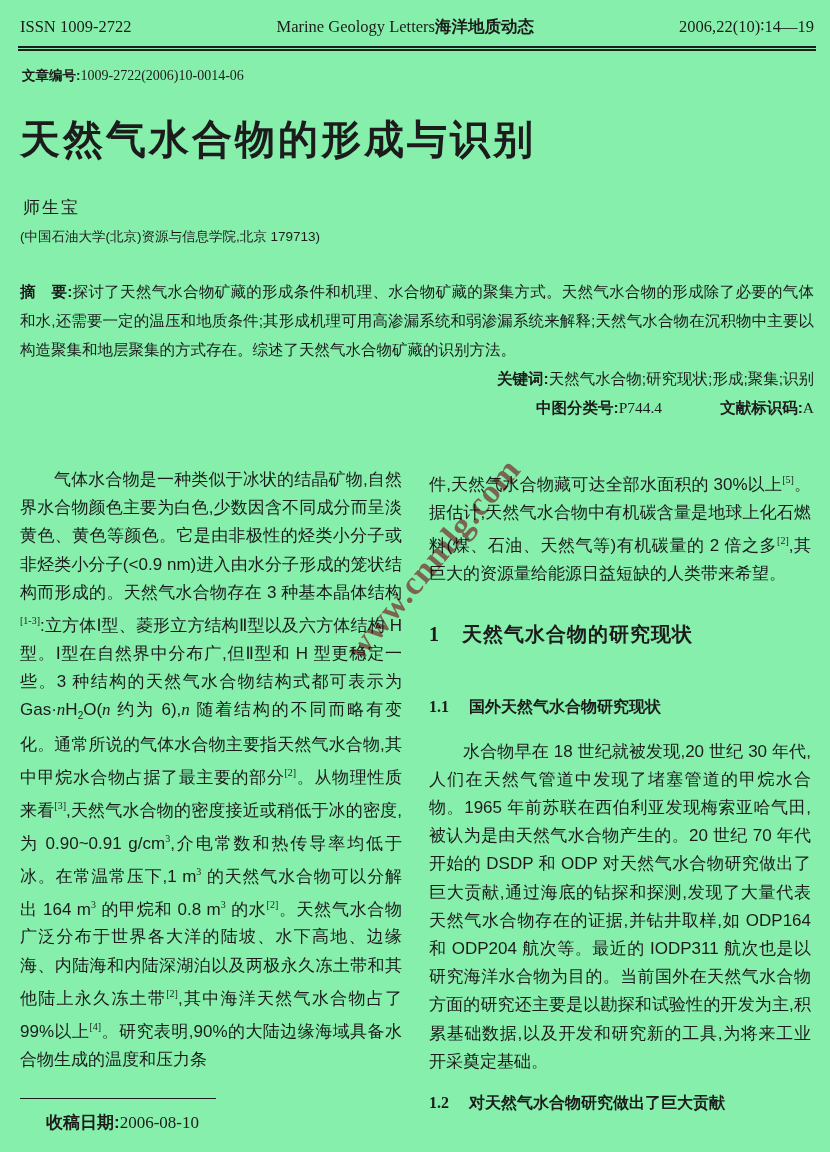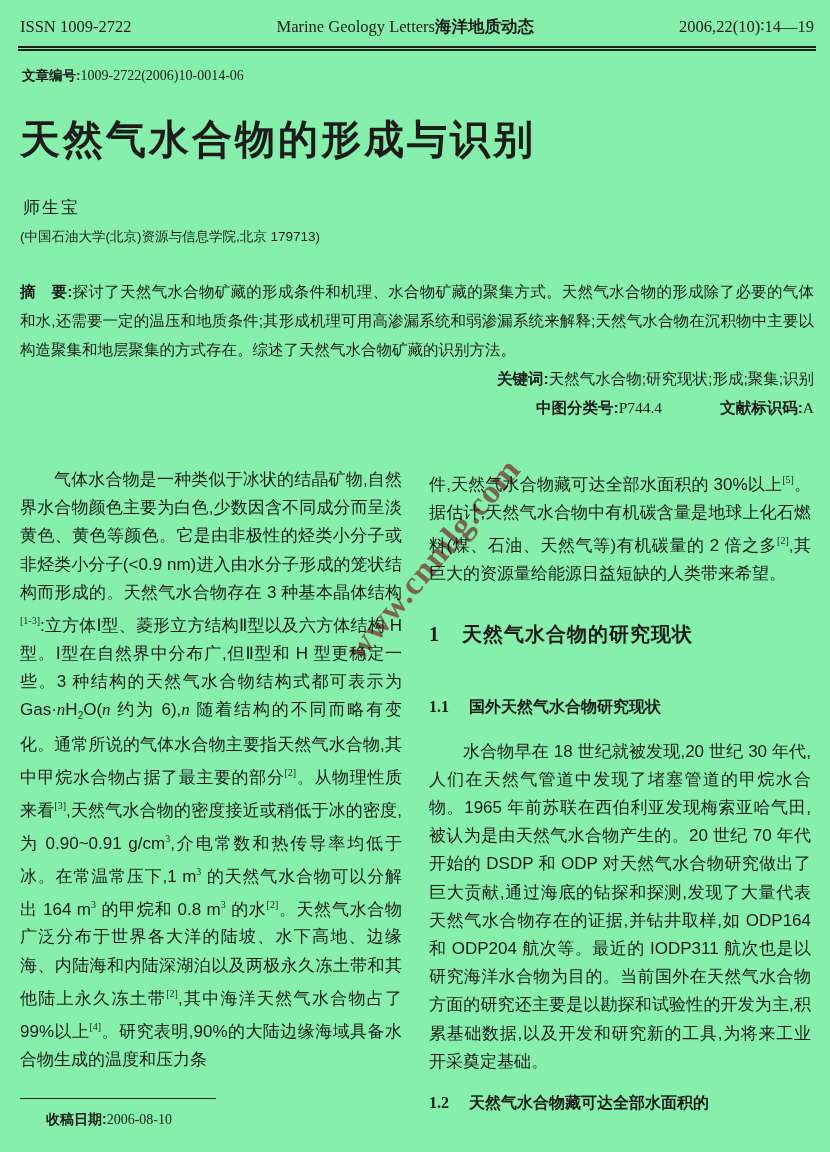--- a/index.html
+++ b/index.html
@@ -53,21 +53,21 @@
   sup { font-size:10px; font-family:"Liberation Serif", serif; }
   sub { font-size:10px; }
   i { font-family:"Liberation Serif", serif; }
 
   .sec-h1 { margin-top:32px; margin-bottom:0; font-size:20px; font-weight:bold; letter-spacing:1px; }
   .sec-h1 .sec-num { font-family:"Liberation Serif", serif; margin-right:22px; }
   .sec-h2 { margin-top:45px; margin-bottom:16px; font-size:16px; font-weight:bold; }
   .sec-h2 .sec-num { font-family:"Liberation Serif", serif; margin-right:20px; }
   .sec-h2.last { margin-top:13px; }
 
-  .footnote { position:absolute; left:20px; top:1098px; width:382px; font-size:14px; }
+  .footnote { position:absolute; left:20px; top:1098px; width:382px; font-size:17px; }
   .footnote-rule { width:196px; border-top:1.5px solid #1d1d1d; }
   .footnote-text { margin-top:12px; padding-left:26px; }
   .footnote-text .label { font-weight:bold; }
   .footnote-text .val { font-family:"Liberation Serif", serif; }
 
   .watermark {
     position:absolute; left:278px; top:540px; width:310px; text-align:center;
     transform:rotate(-50deg);
     font-family:"Liberation Serif", serif; font-weight:bold; font-size:34px;
     letter-spacing:1px; opacity:0.72; pointer-events:none; mix-blend-mode:multiply;
@@ -106,21 +106,21 @@
 
   <div class="columns">
     <div class="col">
       <p class="indent"><span>气体水合物是一种类似于冰状的结晶矿物,自然界水合物颜色主要为白色,少数因含不同成分而呈淡黄色、黄色等颜色。它是由非极性的烃类小分子或非烃类小分子(&lt;0.9 nm)进入由水分子形成的笼状结构而形成的。天然气水合物存在 3 种基本晶体结构</span><sup>[1-3]</sup><span>:立方体Ⅰ型、菱形立方结构Ⅱ型以及六方体结构 H 型。Ⅰ型在自然界中分布广,但Ⅱ型和 H 型更稳定一些。3 种结构的天然气水合物结构式都可表示为 Gas·</span><i>n</i><span>H</span><sub>2</sub><span>O(</span><i>n</i><span> 约为 6),</span><i>n</i><span> 随着结构的不同而略有变化。通常所说的气体水合物主要指天然气水合物,其中甲烷水合物占据了最主要的部分</span><sup>[2]</sup><span>。从物理性质来看</span><sup>[3]</sup><span>,天然气水合物的密度接近或稍低于冰的密度,为 0.90~0.91 g/cm</span><sup>3</sup><span>,介电常数和热传导率均低于冰。在常温常压下,1 m</span><sup>3</sup><span> 的天然气水合物可以分解出 164 m</span><sup>3</sup><span> 的甲烷和 0.8 m</span><sup>3</sup><span> 的水</span><sup>[2]</sup><span>。天然气水合物广泛分布于世界各大洋的陆坡、水下高地、边缘海、内陆海和内陆深湖泊以及两极永久冻土带和其他陆上永久冻土带</span><sup>[2]</sup><span>,其中海洋天然气水合物占了 99%以上</span><sup>[4]</sup><span>。研究表明,90%的大陆边缘海域具备水合物生成的温度和压力条</span></p>
     </div>
     <div class="col">
       <p><span>件,天然气水合物藏可达全部水面积的 30%以上</span><sup>[5]</sup><span>。据估计,天然气水合物中有机碳含量是地球上化石燃料(煤、石油、天然气等)有机碳量的 2 倍之多</span><sup>[2]</sup><span>,其巨大的资源量给能源日益短缺的人类带来希望。</span></p>
       <h2 class="sec-h1"><span class="sec-num">1</span><span>天然气水合物的研究现状</span></h2>
       <h3 class="sec-h2"><span class="sec-num">1.1</span><span>国外天然气水合物研究现状</span></h3>
       <p class="indent">水合物早在 18 世纪就被发现,20 世纪 30 年代,人们在天然气管道中发现了堵塞管道的甲烷水合物。1965 年前苏联在西伯利亚发现梅索亚哈气田,被认为是由天然气水合物产生的。20 世纪 70 年代开始的 DSDP 和 ODP 对天然气水合物研究做出了巨大贡献,通过海底的钻探和探测,发现了大量代表天然气水合物存在的证据,并钻井取样,如 ODP164 和 ODP204 航次等。最近的 IODP311 航次也是以研究海洋水合物为目的。当前国外在天然气水合物方面的研究还主要是以勘探和试验性的开发为主,积累基础数据,以及开发和研究新的工具,为将来工业开采奠定基础。</p>
-      <h3 class="sec-h2 last"><span class="sec-num">1.2</span><span>天然气水合物藏可达全部水面积的</span></h3>
+      <h3 class="sec-h2 last"><span class="sec-num">1.2</span><span>对天然气水合物研究做出了巨大贡献</span></h3>
     </div>
   </div>
 
   <div class="footnote">
     <div class="footnote-rule"></div>
     <div class="footnote-text"><span class="label">收稿日期:</span><span class="val">2006-08-10</span></div>
   </div>
 
   <div class="watermark" style="color: rgb(221, 51, 68);">www.cnmlg.com</div>
 

